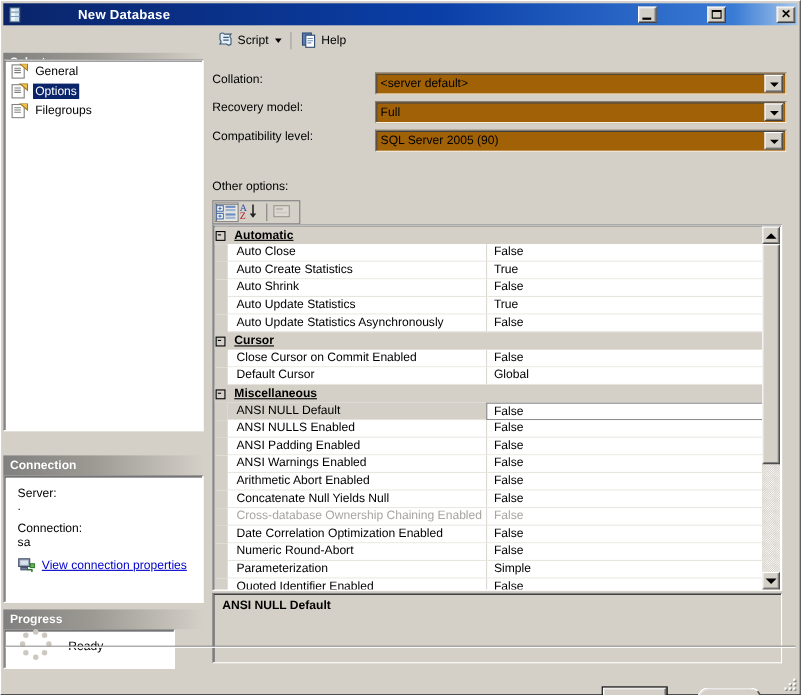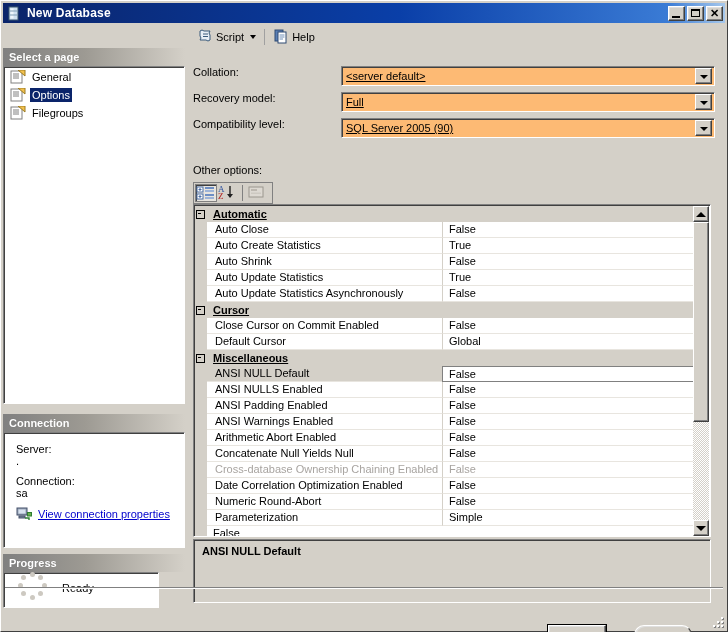--- a/index.html
+++ b/index.html
@@ -22,20 +22,21 @@
     border-bottom-color: #404040;
   }
 
   
   #titlebar {
     position: absolute; left: 2px; top: 2px;
     width: 722px; height: 20px;
     background: linear-gradient(to right, #0a246a 0%, #0a3fa8 55%, #3a7bd5 92%, #a6c8ec 100%);
     display: flex; align-items: center;
     padding: 0 2px 0 3px;
+    gap: 44px;
   }
   #title-icon { width: 16px; height: 15px; position: relative; flex: 0 0 auto; }
   #title-text {
     color: #ffffff; font-weight: bold; font-size: 12px;
     margin-left: 5px; letter-spacing: 0.2px;
     white-space: nowrap; flex: 1 1 auto;
   }
   .winbtn {
     width: 17px; height: 15px; margin-left: 2px;
     background: #d4d0c8;
@@ -71,21 +72,21 @@
     color: #ffffff; font-weight: bold; font-size: 11px;
     display: flex; align-items: center; padding-left: 6px;
     text-shadow: 0 0 1px rgba(0,0,0,.2);
   }
   .pane-box {
     background: #ffffff;
     border: 1px solid #808080;
     border-right-color: #ffffff; border-bottom-color: #ffffff;
     box-shadow: inset 1px 1px 0 #404040;
   }
-  #pagelist { position:absolute; left:0; top:18px; width:182px; height:338px; }
+  #pagelist { position:absolute; left:0; top:6px; width:182px; height:338px; }
   .page-item {
     display: flex; align-items: center;
     height: 16px; padding-left: 6px; margin-top: 2px;
   }
   .page-icon { width: 16px; height: 14px; position: relative; flex:0 0 auto; }
   .page-label {
     font-size: 11px; color: #000; margin-left: 4px;
     padding: 0 2px; line-height: 14px; white-space: nowrap;
   }
   .page-item.selected .page-label { background: #0a246a; color: #ffffff; }
@@ -115,24 +116,24 @@
   #toolbar { position:absolute; left:0; top:0; height:26px; display:flex; align-items:center; padding-left:4px; }
   .tb-btn { display:flex; align-items:center; height:20px; padding:0 4px; cursor:default; }
   .tb-label { font-size:11px; color:#000; margin-left:3px; }
   .tb-arrow { margin-left:6px; width:0;height:0;border-left:3.5px solid transparent;border-right:3.5px solid transparent;border-top:4px solid #000; }
   .tb-sep { width:1px; height:16px; background:#a0a0a0; margin:0 4px; }
 
   
   .field-row { position:absolute; height:20px; display:flex; align-items:flex-start; }
   .field-label { width:148px; font-size:11px; color:#000; }
   .combo {
-    width: 374px; height: 20px; background:#fdba74;
+    width: 374px; height: 20px; background:#a16207;
     border:1px solid #808080; border-right-color:#ffffff; border-bottom-color:#ffffff;
     box-shadow: inset 1px 1px 0 #404040;
-    display:flex; align-items:center; position:relative;text-decoration:underline;
+    display:flex; align-items:center; position:relative;
   }
   .combo-text { font-size:11px; color:#000; padding-left:4px; flex:1 1 auto; white-space:nowrap; overflow:hidden; }
   .combo-btn {
     width:17px; height:16px; margin-right:2px; flex:0 0 auto;
     background:#d4d0c8;
     border:1px solid #ffffff; border-right-color:#404040; border-bottom-color:#404040;
     box-shadow: inset -1px -1px 0 #808080;
     position:relative;
   }
   .combo-btn::after {
@@ -536,20 +537,21 @@
               <span class="pname">Numeric Round-Abort</span>
               <span class="pval">False</span>
             </div>
             <div class="grow prow">
               <span class="gutter"></span>
               <span class="pname">Parameterization</span>
               <span class="pval">Simple</span>
             </div>
             <div class="grow prow">
               <span class="gutter"></span>
+              <span class="pname">Quoted Identifier Enabled</span>
               <span class="pval">False</span>
             </div>
           </div>
 
         <div id="vscroll">
           <div class="sb-btn sb-up"></div>
           <div id="sb-track">
             <div id="sb-thumb"></div>
           </div>
           <div class="sb-btn sb-down" id="sb-down-btn"></div>

